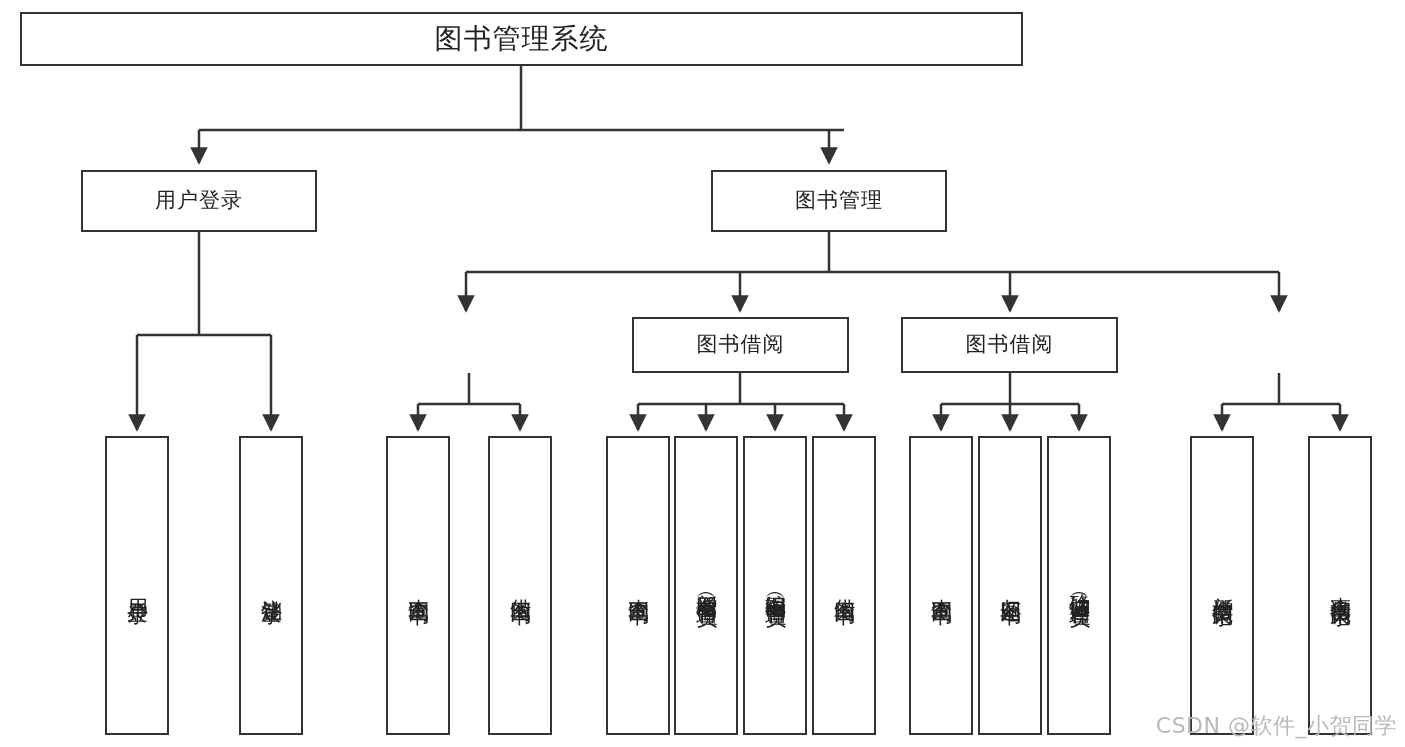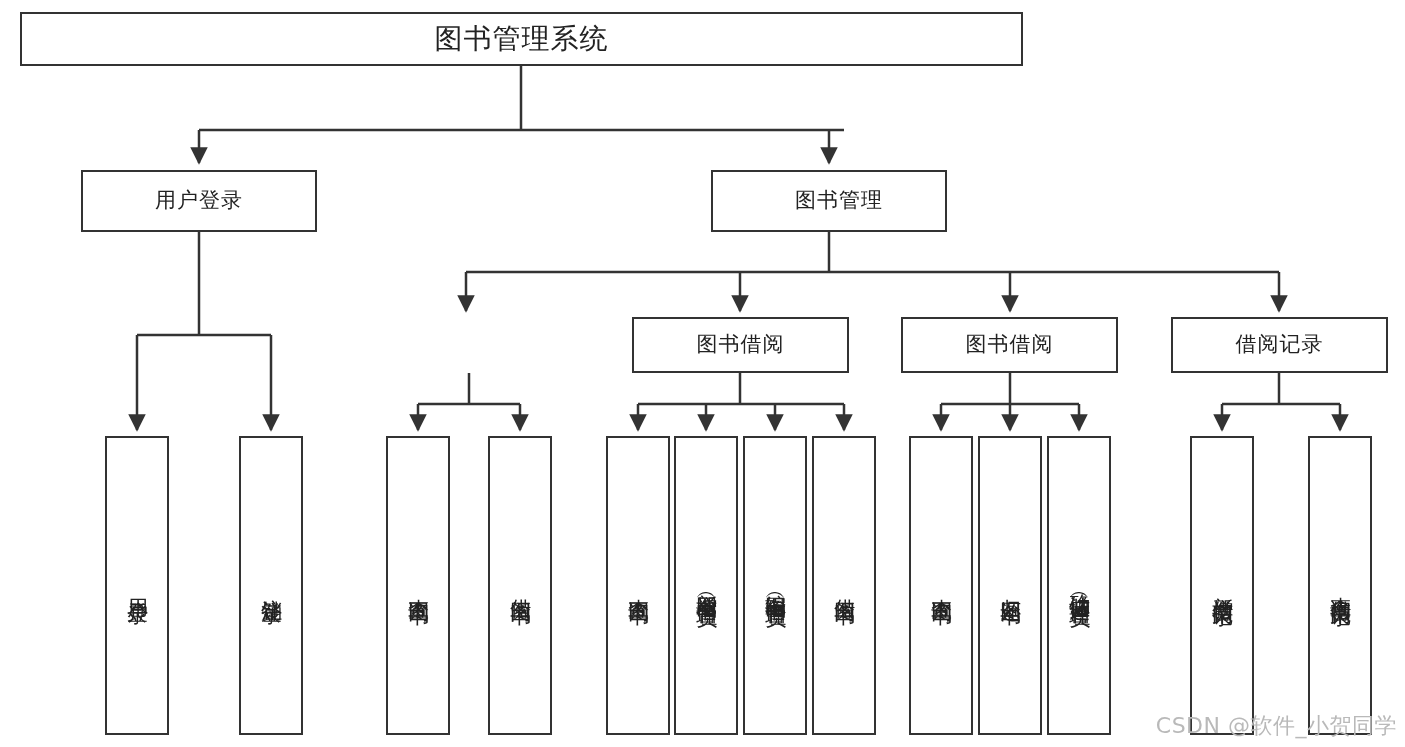--- a/index.html
+++ b/index.html
@@ -129,23 +129,20 @@
   <div class="node node-h" style="left:711px; top:170px; width:236px; height:62px;padding-left:20px;">
     <span>图书管理</span>
   </div>
 
   <div class="node node-h" style="left:632px; top:317px; width:217px; height:56px;align-items:center;">
     <span>图书借阅</span>
   </div>
   <div class="node node-h" style="left:901px; top:317px; width:217px; height:56px;">
     <span>图书借阅</span>
   </div>
-  <div class="node node-h" style="left:1171px; top:317px; width:217px; height:56px;">
-    <span>借阅记录</span>
-  </div>
 
   <div class="node node-v" style="left:105px; top:436px; width:64px; height:299px;">
     <span>用户登录</span>
   </div>
   <div class="node node-v" style="left:239px; top:436px; width:64px; height:299px;">
     <span>注销登录</span>
   </div>
 
   <div class="node node-v" style="left:386px; top:436px; width:64px; height:299px;">
     <span>查询图书</span>

